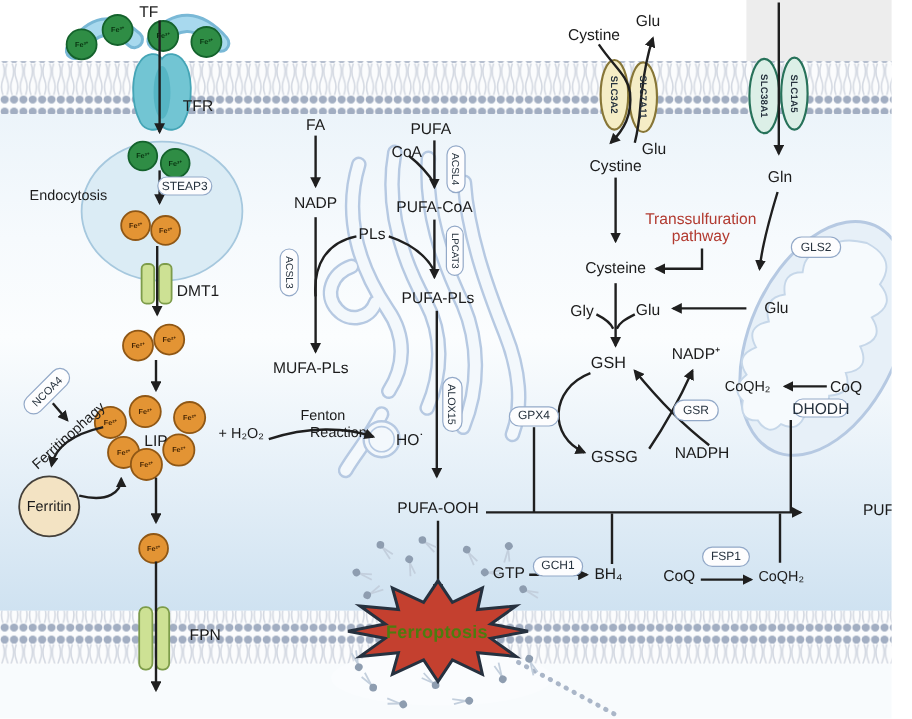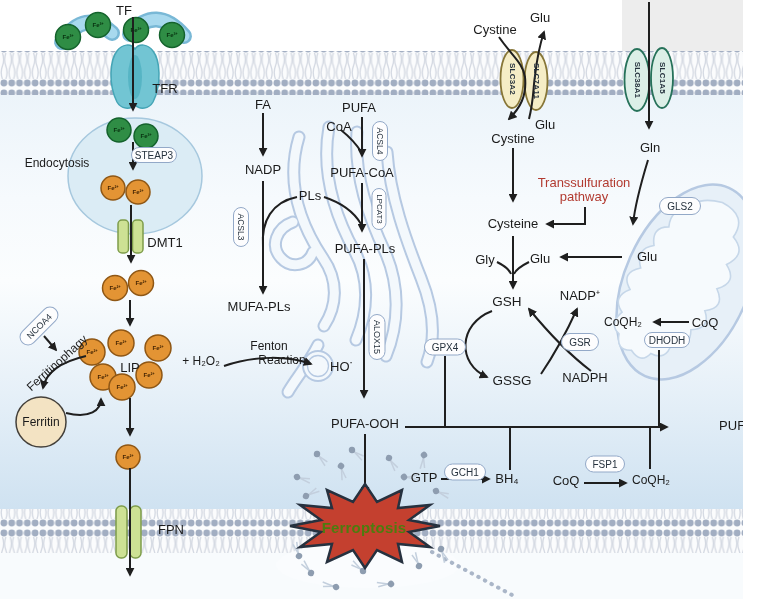--- a/index.html
+++ b/index.html
@@ -282,20 +282,20 @@
 <span class="lbl" style="left:585px;top:377px">NADPH</span>
 <div class="pill" style="left:445px;top:347px;width:42px;height:17px">GPX4</div>
 
 <span class="vtxt" style="left:637px;top:80px">SLC38A1</span>
 <span class="vtxt" style="left:662px;top:78px">SLC1A5</span>
 <span class="lbl" style="left:650px;top:147px">Gln</span>
 <div class="pill" style="left:680px;top:206px;width:42px;height:18px">GLS2</div>
 <span class="lbl" style="left:647px;top:256px">Glu</span>
 <span class="lbl sm" style="left:623px;top:322px">CoQH₂</span>
 <span class="lbl" style="left:705px;top:322px">CoQ</span>
-<div class="pill" style="left:667px;top:340px;width:46px;height:16px;font-size:10px">DHODH</div>
+<div class="pill" style="left:684px;top:340px;width:46px;height:16px;font-size:13px">DHODH</div>
 
 <span class="lbl" style="left:566px;top:480px">CoQ</span>
 <div class="pill" style="left:605px;top:464px;width:40px;height:17px">FSP1</div>
 <span class="lbl sm" style="left:651px;top:480px">CoQH₂</span>
 <span class="lbl" style="left:748px;top:425px">PUFA-OH</span>
 
 </div>
 
 </body></html>

